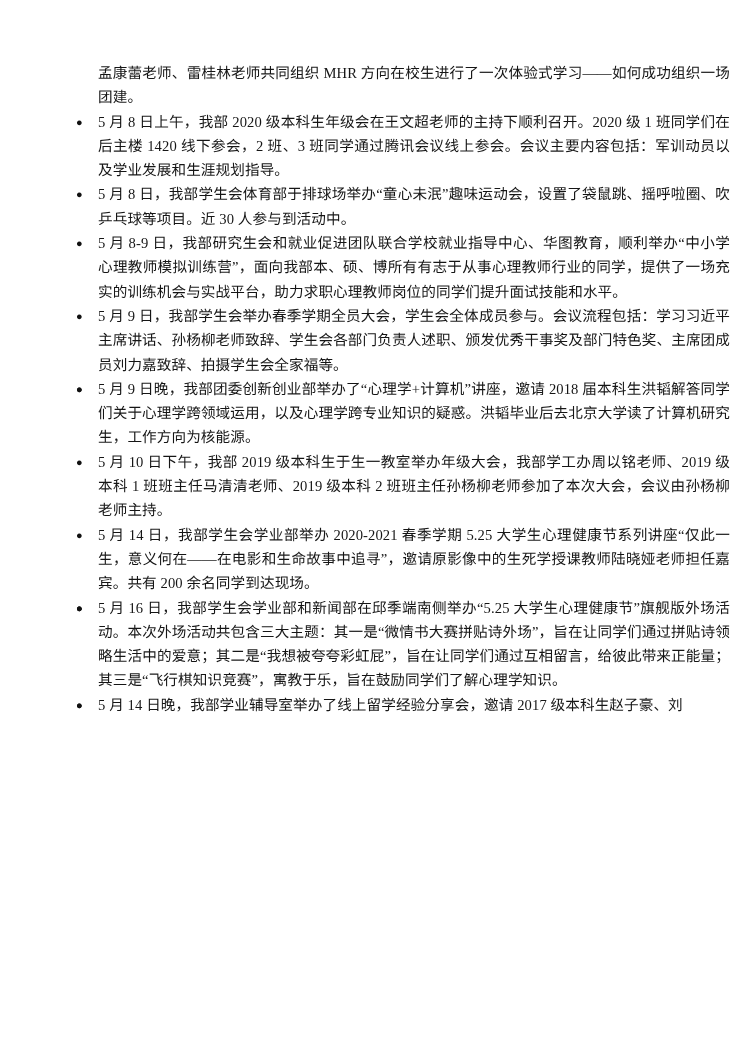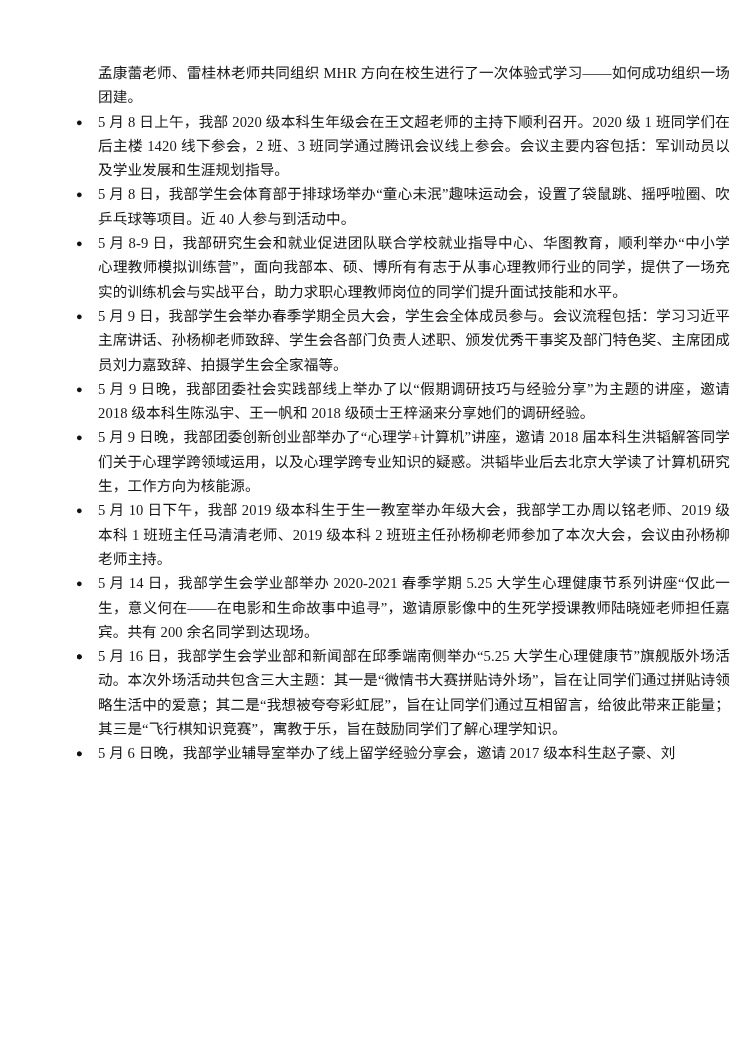--- a/index.html
+++ b/index.html
@@ -57,36 +57,35 @@
     <span class="event-text">孟康蕾老师、雷桂林老师共同组织 MHR 方向在校生进行了一次体验式学习——如何成功组织一场团建。</span>
   </li>
 
   <li class="event-item">
     <span class="bullet">●</span>
     <span class="event-text">5 月 8 日上午，我部 2020 级本科生年级会在王文超老师的主持下顺利召开。2020 级 1 班同学们在后主楼 1420 线下参会，2 班、3 班同学通过腾讯会议线上参会。会议主要内容包括：军训动员以及学业发展和生涯规划指导。</span>
   </li>
 
   <li class="event-item">
     <span class="bullet">●</span>
-    <span class="event-text">5 月 8 日，我部学生会体育部于排球场举办“童心未泯”趣味运动会，设置了袋鼠跳、摇呼啦圈、吹乒乓球等项目。近 40 人参与到活动中。</span>
+    <span class="event-text">5 月 8 日，我部学生会体育部于排球场举办“童心未泯”趣味运动会，设置了袋鼠跳、摇呼啦圈、吹乒乓球等项目。近 30 人参与到活动中。</span>
   </li>
 
   <li class="event-item">
     <span class="bullet">●</span>
     <span class="event-text">5 月 8-9 日，我部研究生会和就业促进团队联合学校就业指导中心、华图教育，顺利举办“中小学心理教师模拟训练营”，面向我部本、硕、博所有有志于从事心理教师行业的同学，提供了一场充实的训练机会与实战平台，助力求职心理教师岗位的同学们提升面试技能和水平。</span>
   </li>
 
   <li class="event-item">
     <span class="bullet">●</span>
     <span class="event-text">5 月 9 日，我部学生会举办春季学期全员大会，学生会全体成员参与。会议流程包括：学习习近平主席讲话、孙杨柳老师致辞、学生会各部门负责人述职、颁发优秀干事奖及部门特色奖、主席团成员刘力嘉致辞、拍摄学生会全家福等。</span>
   </li>
 
   <li class="event-item">
     <span class="bullet">●</span>
-    <span class="event-text">5 月 9 日晚，我部团委社会实践部线上举办了以“假期调研技巧与经验分享”为主题的讲座，邀请 2018 级本科生陈泓宇、王一帆和 2018 级硕士王梓涵来分享她们的调研经验。</span>
   </li>
 
   <li class="event-item">
     <span class="bullet">●</span>
     <span class="event-text">5 月 9 日晚，我部团委创新创业部举办了“心理学+计算机”讲座，邀请 2018 届本科生洪韬解答同学们关于心理学跨领域运用，以及心理学跨专业知识的疑惑。洪韬毕业后去北京大学读了计算机研究生，工作方向为核能源。</span>
   </li>
 
   <li class="event-item">
     <span class="bullet">●</span>
     <span class="event-text">5 月 10 日下午，我部 2019 级本科生于生一教室举办年级大会，我部学工办周以铭老师、2019 级本科 1 班班主任马清清老师、2019 级本科 2 班班主任孙杨柳老师参加了本次大会，会议由孙杨柳老师主持。</span>
@@ -109,16 +108,16 @@
     <span class="bullet">●</span>
     <span class="event-text">5 月 16 日，我部学生会学业部和新闻部在邱季端南侧举办“5.25 大学生心理健康节”旗舰版外场活动。本次外场活动共包含三大主题：其一是“微情书大赛拼贴诗外场”，旨在让同学们通过拼贴诗领略生活中的爱意；其二是“我想被夸夸彩虹屁”，旨在让同学们通过互相留言，给彼此带来正能量；其三是“飞行棋知识竞赛”，寓教于乐，旨在鼓励同学们了解心理学知识。</span>
   </li>
 
   <li class="event-item">
     <span class="bullet">●</span>
   </li>
 
   <li class="event-item">
     <span class="bullet">●</span>
-    <span class="event-text">5 月 6 日晚，我部学业辅导室举办了线上留学经验分享会，邀请 2017 级本科生赵子豪、刘</span>
+    <span class="event-text">5 月 14 日晚，我部学业辅导室举办了线上留学经验分享会，邀请 2017 级本科生赵子豪、刘</span>
   </li>
 </ul>
 </div>
 
 </body></html>

